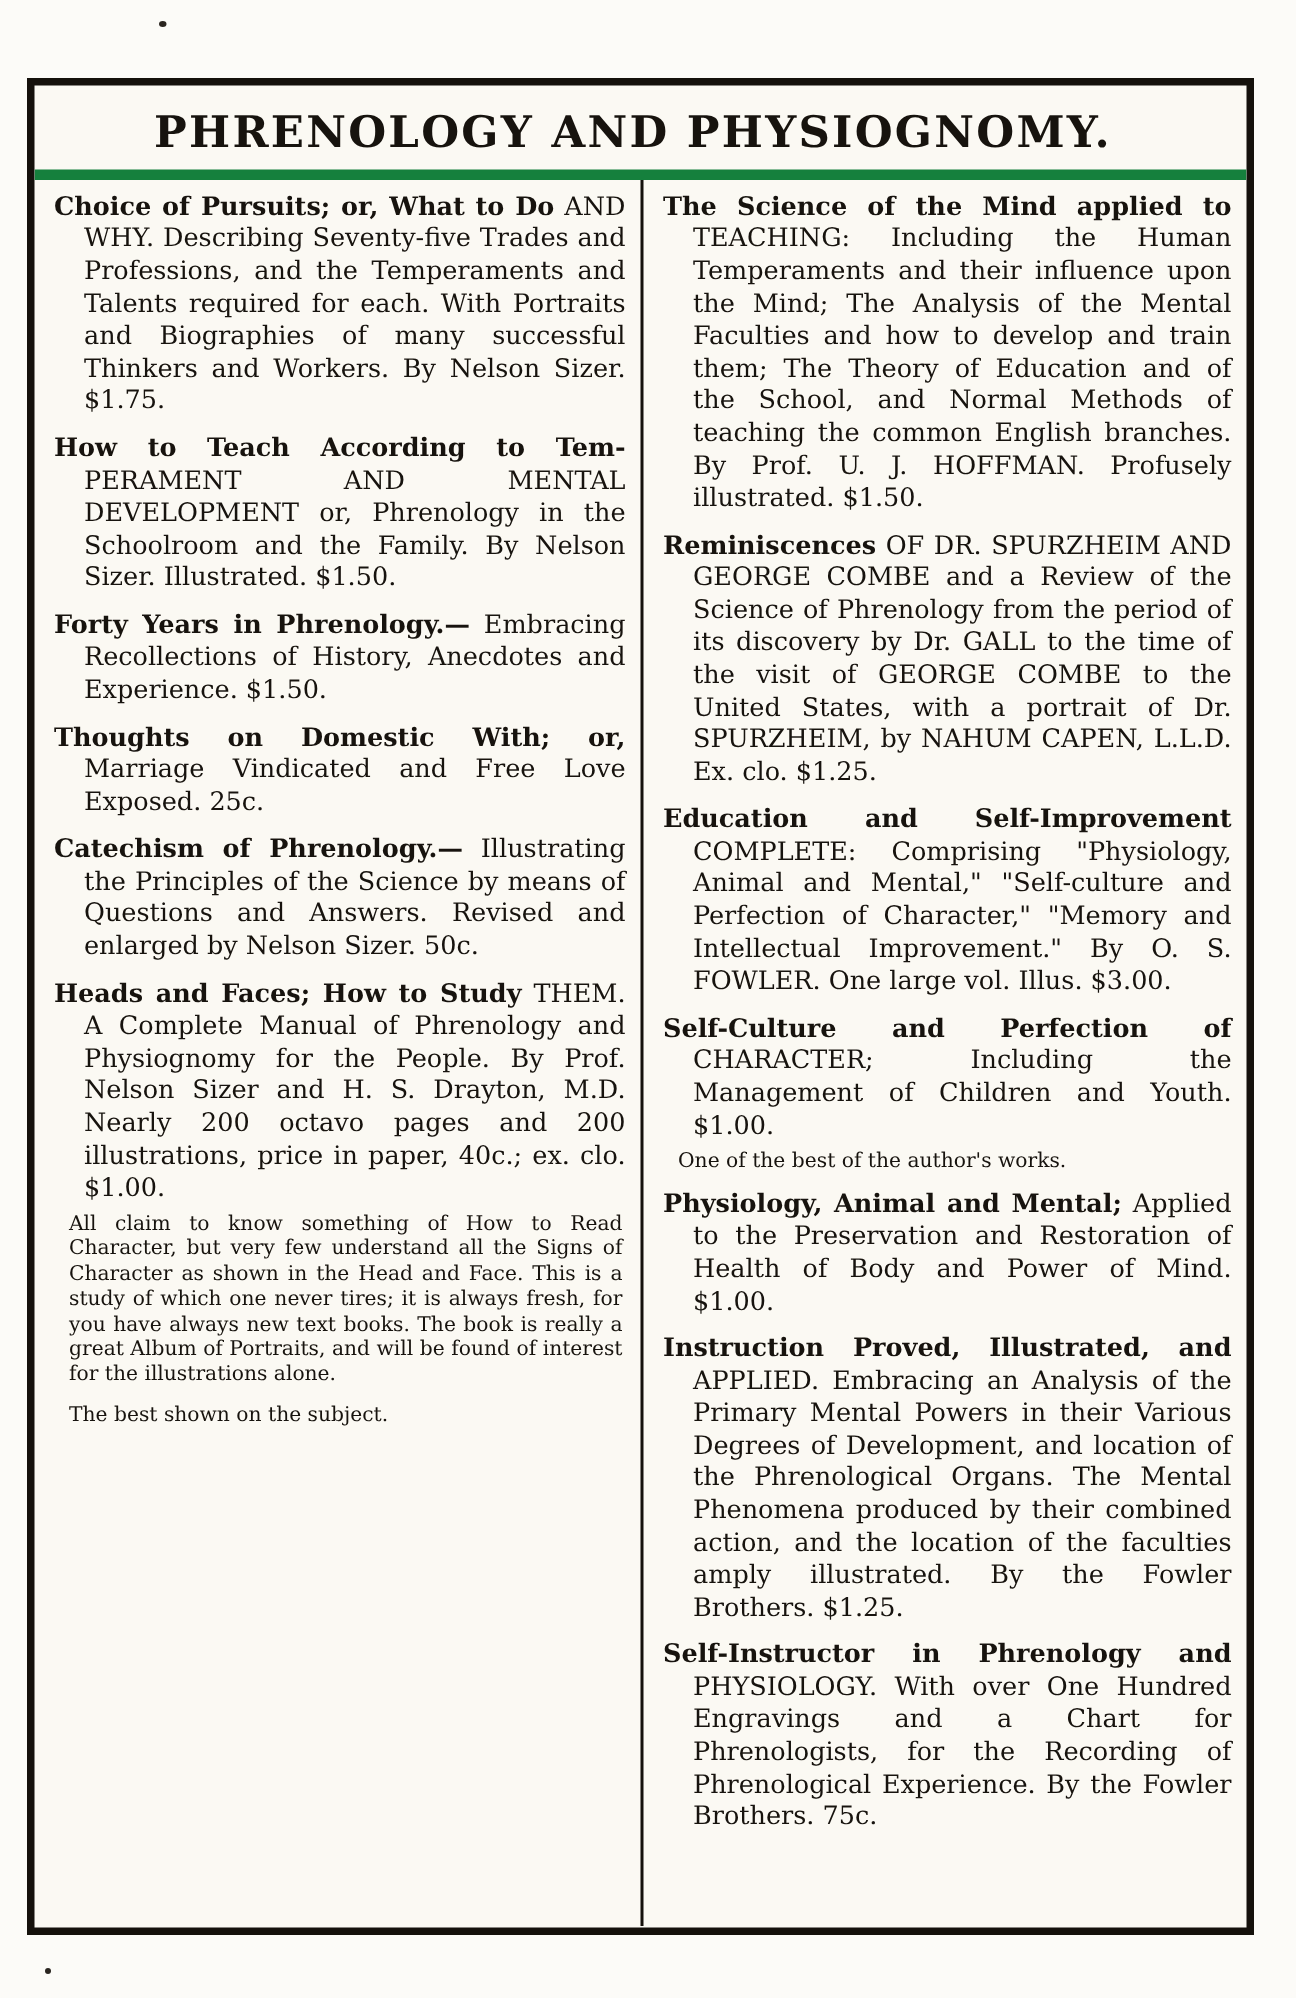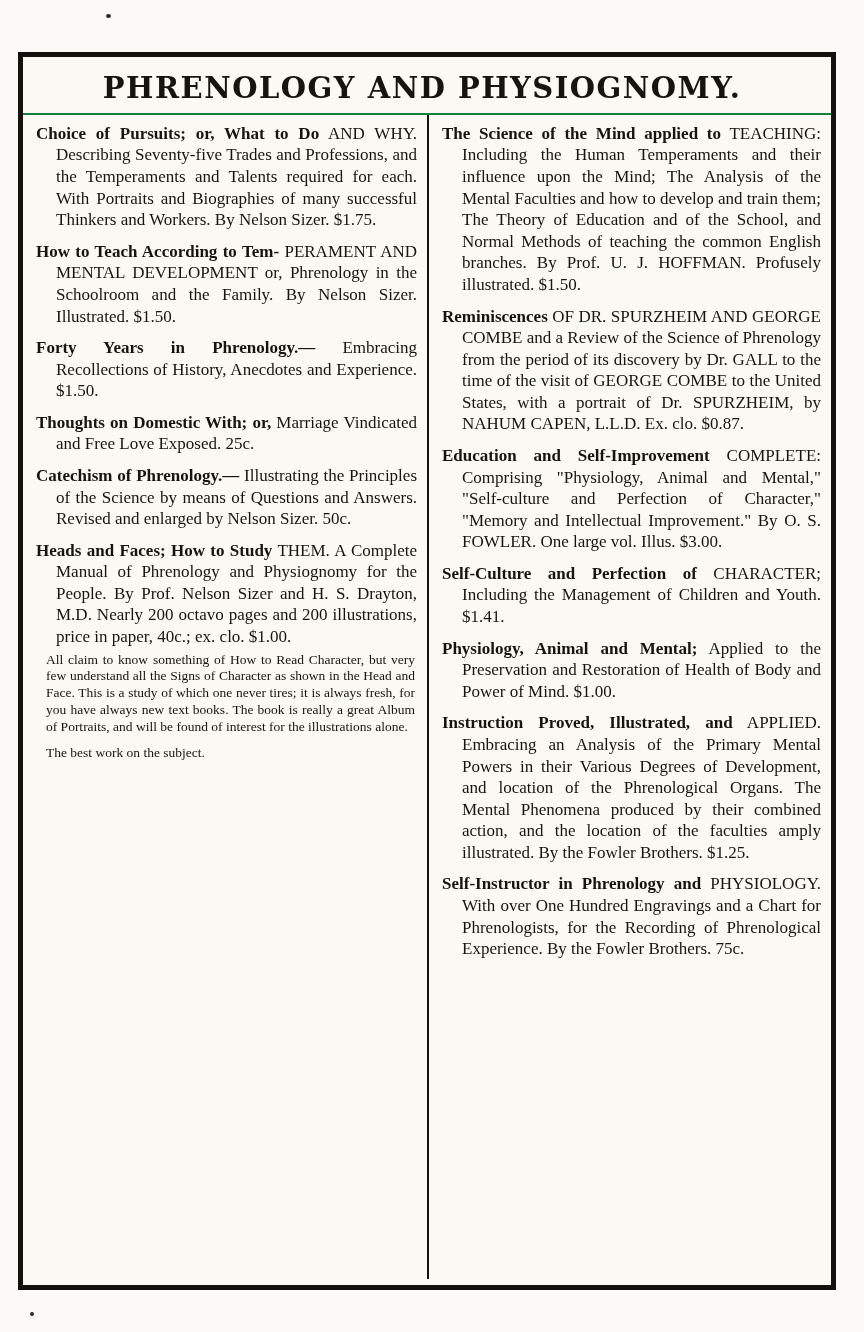--- a/index.html
+++ b/index.html
@@ -28,42 +28,41 @@
     left: 18px;
     top: 52px;
     width: 818px;
     height: 1238px;
     border: 5px solid #15110c;
     box-sizing: border-box;
     background: #fbf9f3;
     overflow: hidden;
   }
   .header {
-    border-bottom: 2px solid #15803d;
+    border-bottom: 7px solid #15803d;
     padding: 16px 18px 8px 8px;
   }
   .page-title {
     margin: 0;
     text-align: center;
     font-size: 29px;
     line-height: 1.1;
     font-weight: bold;
     letter-spacing: 1.5px;
   }
   .columns {
     display: flex;
     align-items: stretch;
     height: calc(100% - 64px);
   }
   .column {
     flex: 1 1 50%;
     box-sizing: border-box;
     padding: 8px 10px 10px 13px;
     overflow: hidden;
-    font-family: Liberation Serif, serif;
   }
   .column.right {
     border-left: 2px solid #15110c;
   }
   .entry { margin: 0 0 10px 0; }
   .entry-par {
     margin: 0;
     font-size: 17px;
     line-height: 1.27;
     text-align: justify;
@@ -119,45 +118,46 @@
           <p class="entry-par"><b class="lead">Catechism of Phrenology.—</b> <span>Illustrating the Principles of the Science by means of Questions and Answers. Revised and enlarged by Nelson Sizer. 50c.</span></p>
 
         </article>
 
         <article class="entry">
           <p class="entry-par"><b class="lead">Heads and Faces; How to Study</b> <span>THEM. A Complete Manual of Phrenology and Physiognomy for the People. By Prof. Nelson Sizer and H. S. Drayton, M.D. Nearly 200 octavo pages and 200 illustrations, price in paper, 40c.; ex. clo. $1.00.</span></p>
           <p class="note">All claim to know something of How to Read Character, but very few understand all the Signs of Character as shown in the Head and Face. This is a study of which one never tires; it is always fresh, for you have always new text books. The book is really a great Album of Portraits, and will be found of interest for the illustrations alone.</p>
         </article>
 
         <article class="entry">
-          <p class="note">The best work on the subject.</p>
+          <p class="note">The best shown on the subject.</p>
         </article>
 
 
       </div>
 
       <div class="column right">
 
         <article class="entry">
           <p class="entry-par"><b class="lead">The Science of the Mind applied to</b> <span>TEACHING: Including the Human Temperaments and their influence upon the Mind; The Analysis of the Mental Faculties and how to develop and train them; The Theory of Education and of the School, and Normal Methods of teaching the common English branches. By Prof. U. J. HOFFMAN. Profusely illustrated. $1.50.</span></p>
 
         </article>
 
         <article class="entry">
-          <p class="entry-par"><b class="lead">Reminiscences</b> <span>OF DR. SPURZHEIM AND GEORGE COMBE and a Review of the Science of Phrenology from the period of its discovery by Dr. GALL to the time of the visit of GEORGE COMBE to the United States, with a portrait of Dr. SPURZHEIM, by NAHUM CAPEN, L.L.D. Ex. clo. $0.87.</span></p>
+          <p class="entry-par"><b class="lead">Reminiscences</b> <span>OF DR. SPURZHEIM AND GEORGE COMBE and a Review of the Science of Phrenology from the period of its discovery by Dr. GALL to the time of the visit of GEORGE COMBE to the United States, with a portrait of Dr. SPURZHEIM, by NAHUM CAPEN, L.L.D. Ex. clo. $1.25.</span></p>
 
         </article>
 
         <article class="entry">
           <p class="entry-par"><b class="lead">Education and Self-Improvement</b> <span>COMPLETE: Comprising "Physiology, Animal and Mental," "Self-culture and Perfection of Character," "Memory and Intellectual Improvement." By O. S. FOWLER. One large vol. Illus. $3.00.</span></p>
 
         </article>
 
         <article class="entry">
-          <p class="entry-par"><b class="lead">Self-Culture and Perfection of</b> <span>CHARACTER; Including the Management of Children and Youth. $1.41.</span></p>
+          <p class="entry-par"><b class="lead">Self-Culture and Perfection of</b> <span>CHARACTER; Including the Management of Children and Youth. $1.00.</span></p>
+          <p class="note">One of the best of the author's works.</p>
         </article>
 
         <article class="entry">
           <p class="entry-par"><b class="lead">Physiology, Animal and Mental;</b> <span>Applied to the Preservation and Restoration of Health of Body and Power of Mind. $1.00.</span></p>
 
         </article>
 
         <article class="entry">
           <p class="entry-par"><b class="lead">Instruction Proved, Illustrated, and</b> <span>APPLIED. Embracing an Analysis of the Primary Mental Powers in their Various Degrees of Development, and location of the Phrenological Organs. The Mental Phenomena produced by their combined action, and the location of the faculties amply illustrated. By the Fowler Brothers. $1.25.</span></p>
 

